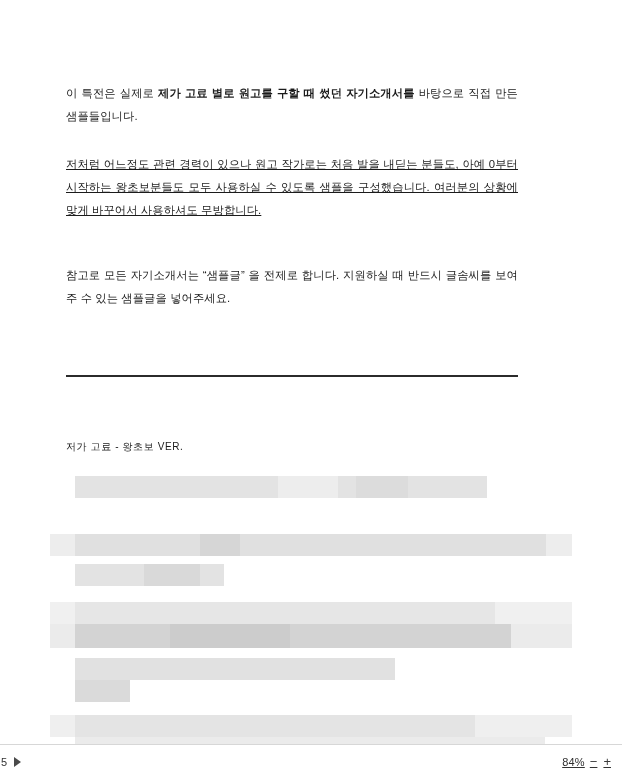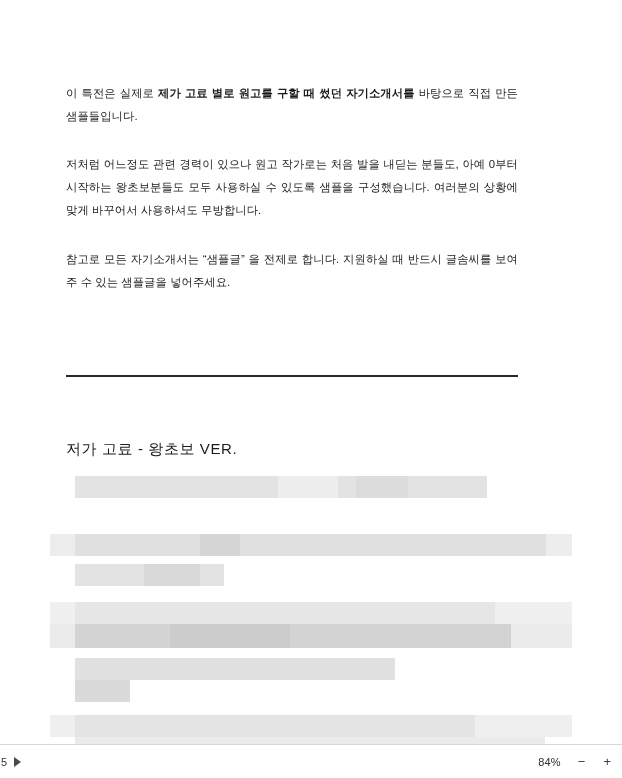--- a/index.html
+++ b/index.html
@@ -42,21 +42,21 @@
     font-size: 11.3px;
     line-height: 23px;
     color: #1b1b1b;
     text-align: justify;
     text-justify: inter-character;
     margin: 0 0 25px 0;
     letter-spacing: 0.1px;
     word-break: keep-all;
   }
   .para:last-child { margin-bottom: 12px; }
-  .para.p2 { margin-bottom: 26px; }
+  .para.p2 { margin-bottom: 42px; text-decoration: underline; }
 
   .para b, .para .bold {
     font-weight: bold;
   }
 
   
   .doc-rule {
     position: absolute;
     left: 66px;
     top: 375px;
@@ -64,21 +64,21 @@
     height: 2px;
     background: #2b2b2b;
   }
 
   
   .section-heading {
     position: absolute;
     left: 66px;
     top: 440px;
     width: 452px;
-    font-size: 15px;
+    font-size: 10px;
     color: #1b1b1b;
     letter-spacing: 0.6px;
   }
 
   
   .redact-area {
     position: absolute;
     left: 50px;
     top: 472px;
     width: 522px;
@@ -126,24 +126,25 @@
     border-left: 7px solid #4a4a4a;
     border-top: 5px solid transparent;
     border-bottom: 5px solid transparent;
     margin-left: 3px;
     cursor: pointer;
   }
 
   .toolbar-right {
     display: flex;
     align-items: center;
-    gap: 16px;
+    gap: 4px;
     font-size: 11px;
     color: #333333;
     padding-right: 2px;
+    text-decoration: underline;
   }
 
   .zoom-level {
     font-size: 11px;
     color: #2e2e2e;
     letter-spacing: 0.2px;
   }
 
   .zoom-btn {
     font-size: 13px;

